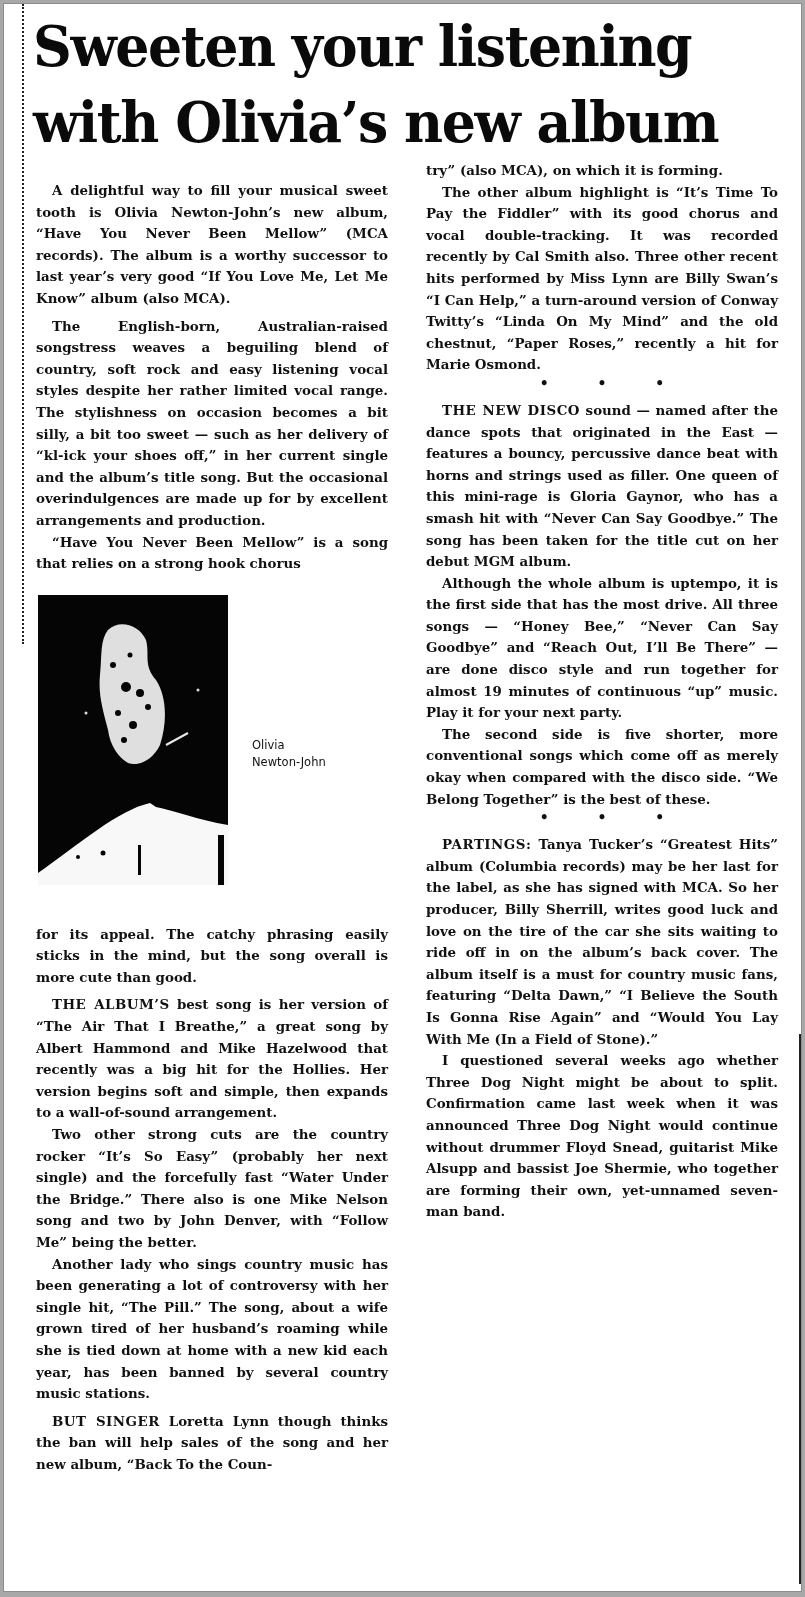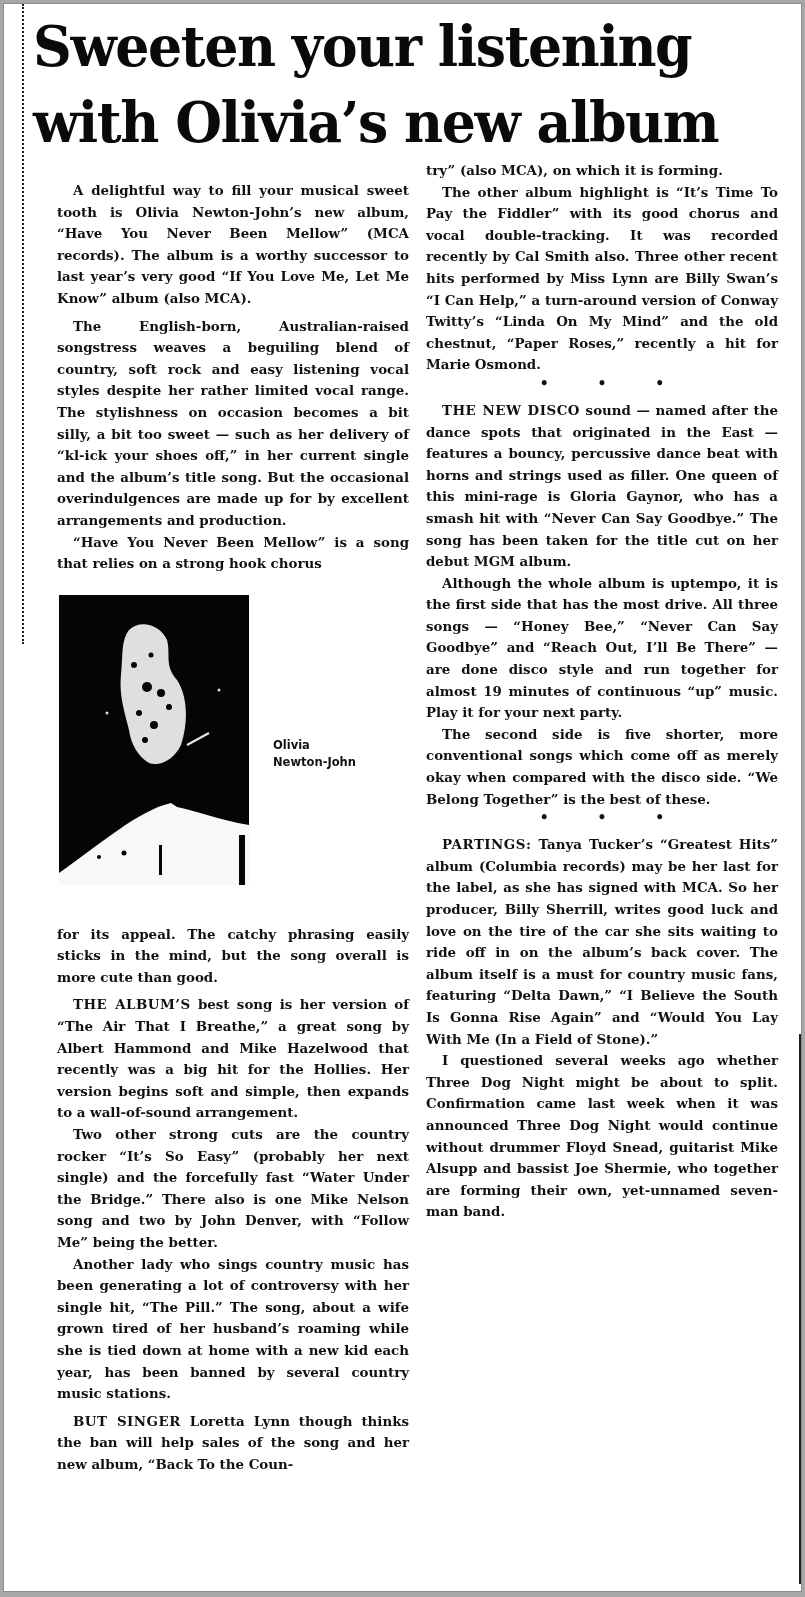--- a/index.html
+++ b/index.html
@@ -48,21 +48,21 @@
     top: 176px;
     width: 352px;
     font-family: "DejaVu Serif", serif;
     font-weight: bold;
     font-size: 13.4px;
     line-height: 21.6px;
     color: #111;
     text-align: justify;
     hyphens: manual;
   }
-  .col-left { left: 53px; }
+  .col-left { left: 32px; }
   .col-right { left: 422px; top: 156px; }
   .col p { margin: 0; text-indent: 16px; }
   .col p.gap { margin-top: 6px; }
   .col p.noindent { text-indent: 0; }
   .lead { letter-spacing: 0.5px; }
   .dots {
     text-align: center;
     font-size: 14px;
     line-height: 14px;
     letter-spacing: 22px;
@@ -79,21 +79,21 @@
     left: 4px; top: 10px;
     width: 190px; height: 290px;
     background: #050505;
     overflow: hidden;
   }
   .photo svg { display: block; }
   .caption {
     position: absolute;
     left: 218px; top: 152px;
     font-family: "DejaVu Sans", sans-serif;
-    font-weight: bold;
+    font-weight: normal;
     font-size: 11.5px;
     line-height: 17px;
     text-indent: 0;
     color: #111;
   }
 </style>
 </head>
 <body>
 
 <div class="page">

